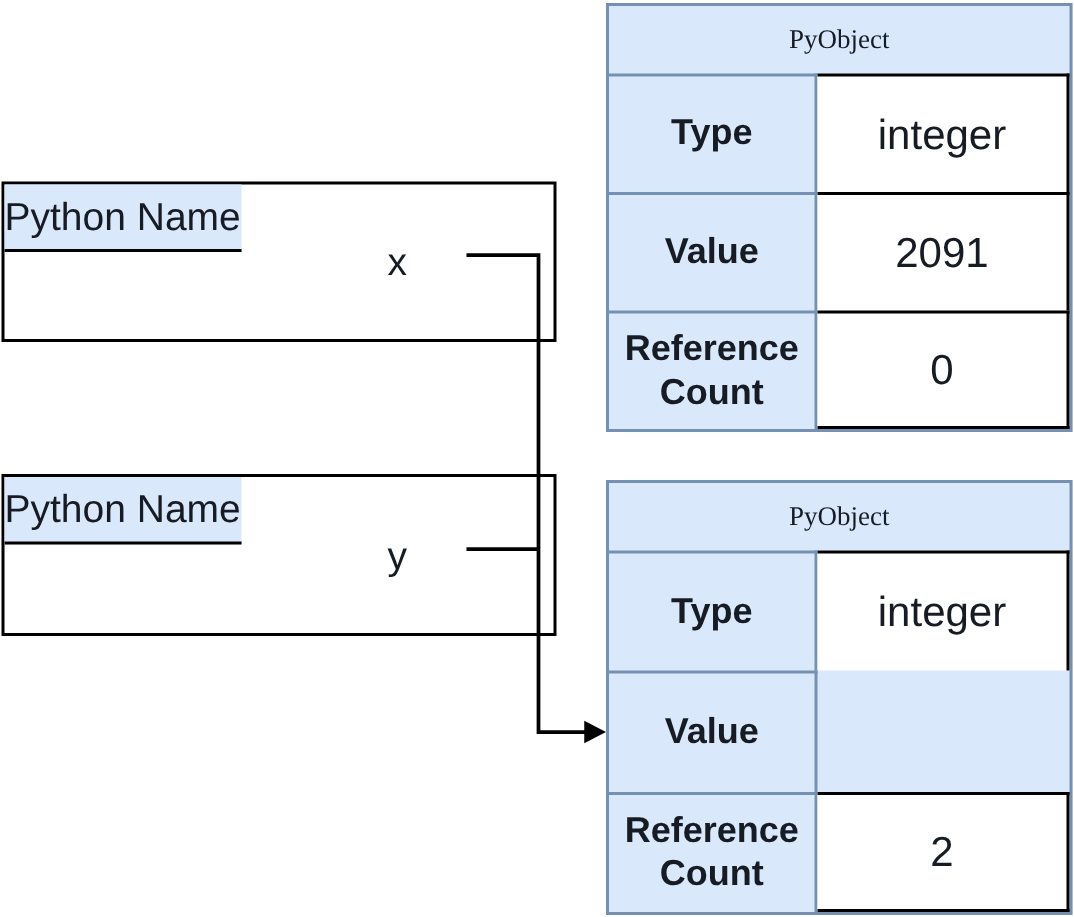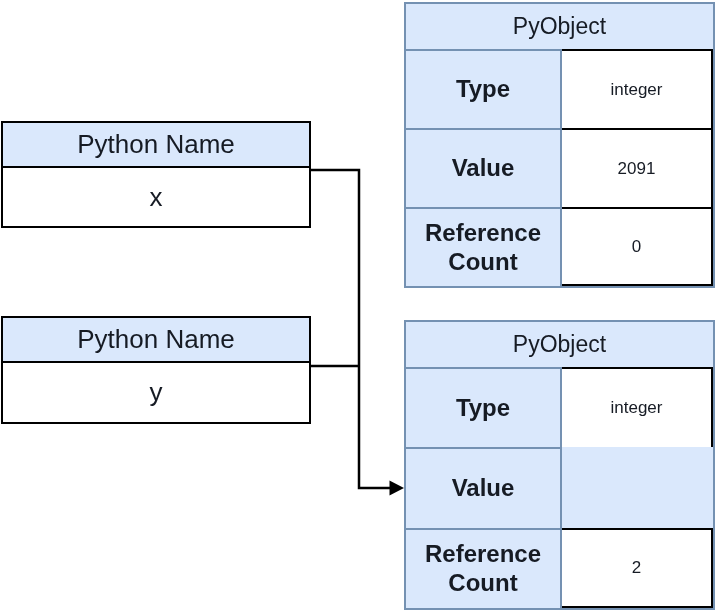--- a/index.html
+++ b/index.html
@@ -31,24 +31,24 @@
     fill:none;
     stroke:#000;
     stroke-width:2.5;
     stroke-linejoin:miter;
   }
   .arrowhead{fill:#000;stroke:none;}
 
   
   .namebox{
     position:absolute;
-    width:310px;height:107px;
+    width:370px;height:107px;
     background:#fff;
     border:2px solid var(--box-border);
-    display:flex;flex-direction:column;
+    display:flex;flex-direction:row;
     z-index:2;
   }
   .nb-header{
     height:45px;
     background:var(--cell-fill);
     border-bottom:2px solid var(--box-border);
     display:flex;align-items:center;justify-content:center;
     font-size:26px;
   }
   .nb-body{
@@ -62,47 +62,48 @@
     position:absolute;
     width:311px;
     background:var(--cell-fill);
     border:2px solid var(--table-border);
     display:flex;flex-direction:column;
     z-index:2;
   }
   .pt-header{
     height:45px;
     display:flex;align-items:center;justify-content:center;
-    font-size:23px;
+    font-size:18px;
     flex:0 0 45px;
+    font-family:Liberation Serif, serif;
   }
   .pt-row{
     flex:1;
     display:flex;
     min-height:0;
   }
   .pt-label{
-    width:156px;
+    width:139px;
     border-top:2px solid var(--table-border);
     border-right:2px solid var(--table-border);
     display:flex;align-items:center;justify-content:center;
     text-align:center;
     font-weight:bold;
     font-size:24px;
     line-height:1.2;
     padding:0 4px;
   }
   .pt-value{
     flex:1;
     background:#fff;
     border:2px solid #000;
     border-left:none;
     border-bottom:none;
     display:flex;align-items:center;justify-content:center;
-    font-size:17px;
+    font-size:28px;
   }
   .pt-row:last-child .pt-value{
     border-bottom:2px solid #000;
   }
 </style>
 </head>
 <body>
 
 <div class="canvas">
 

